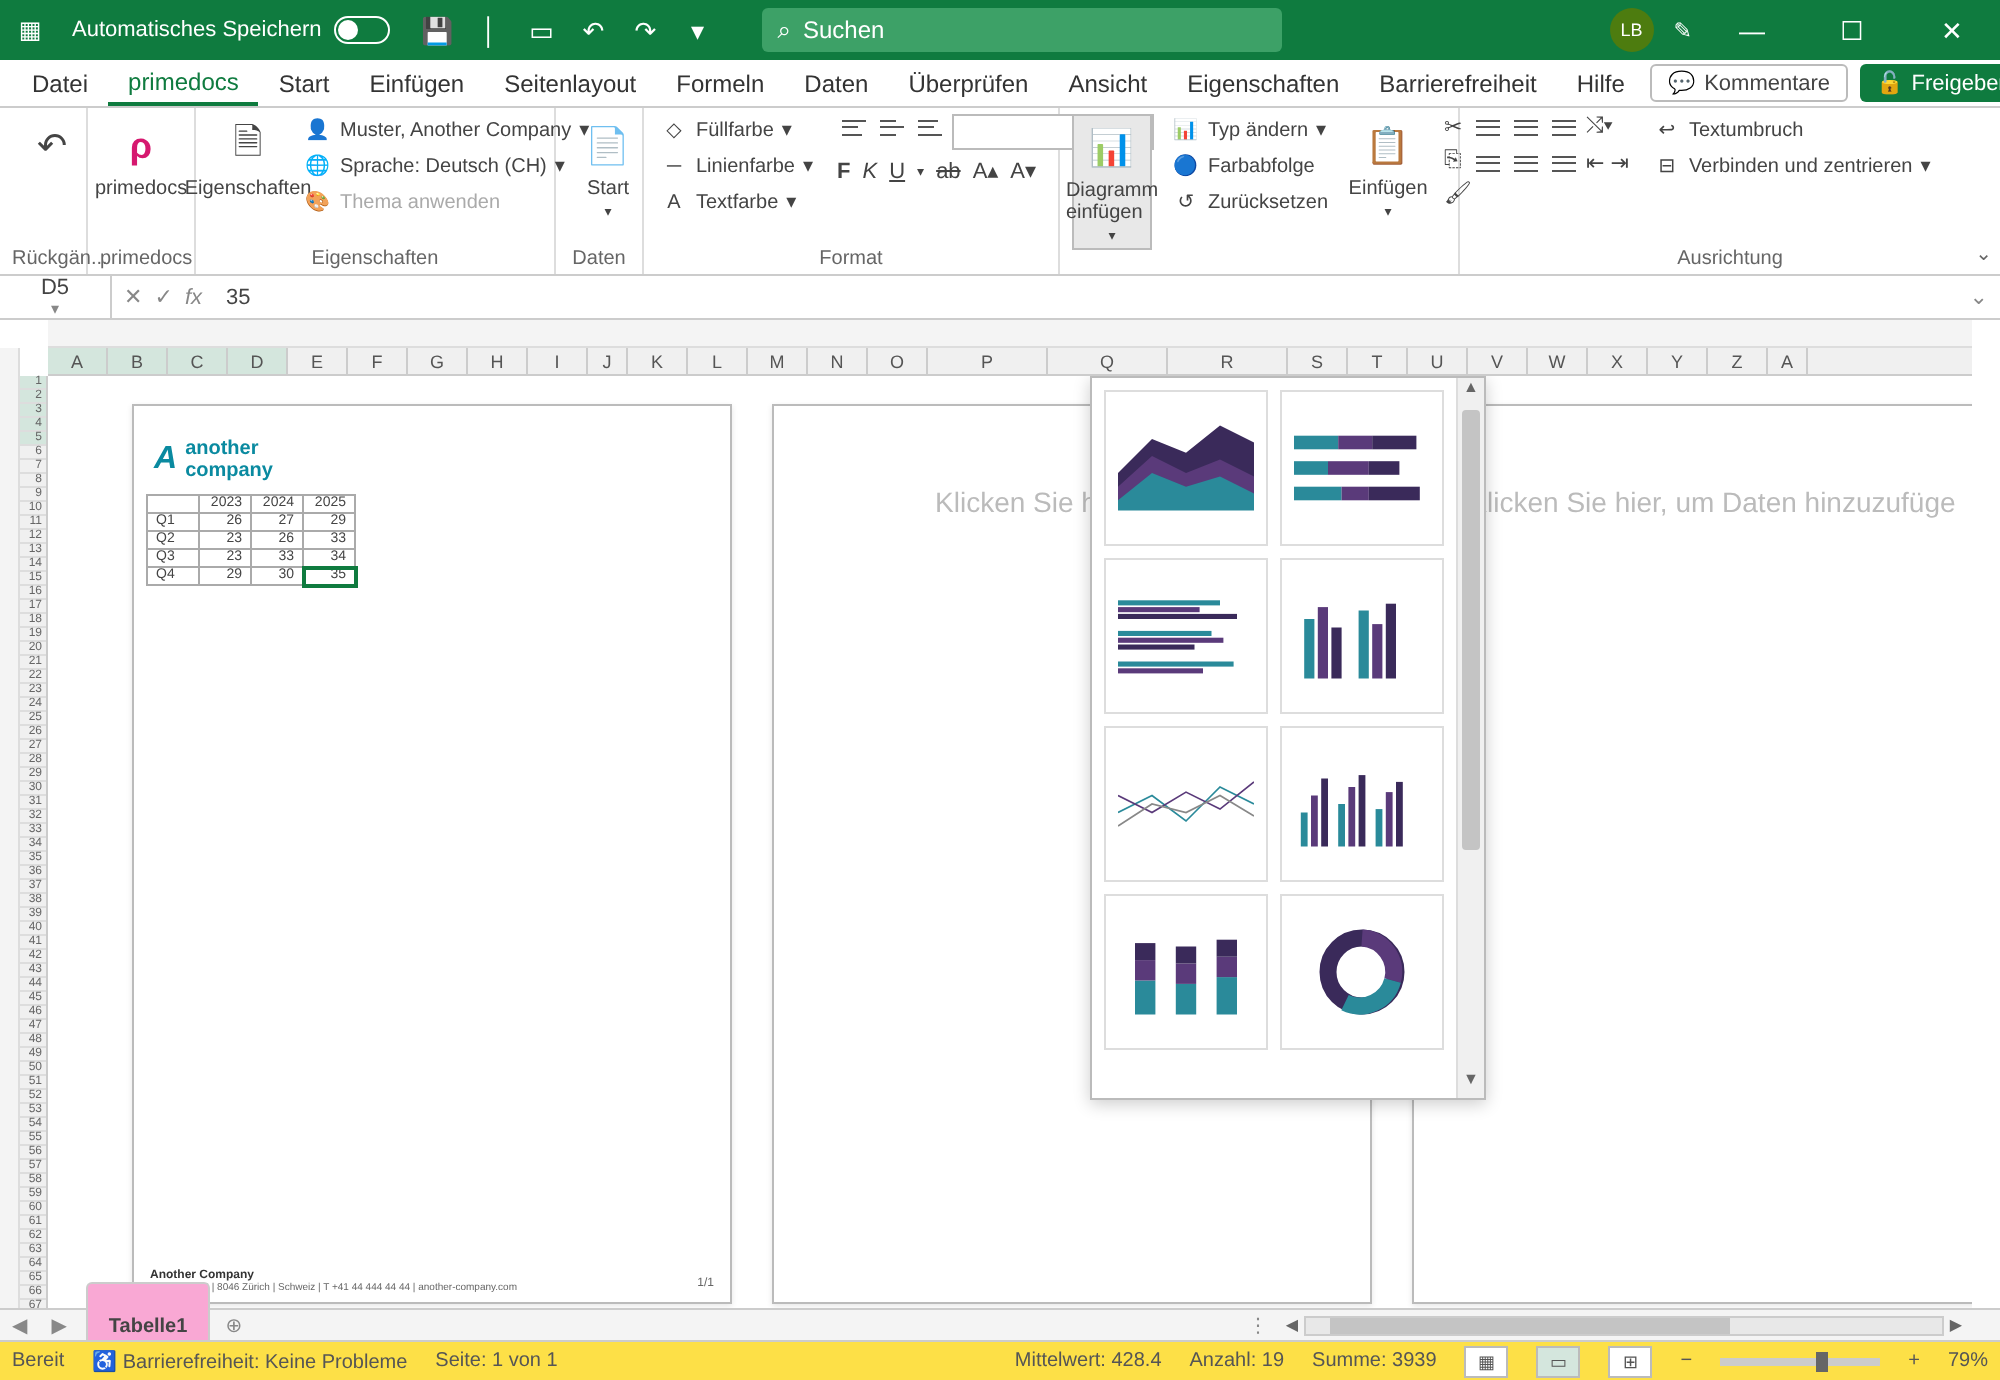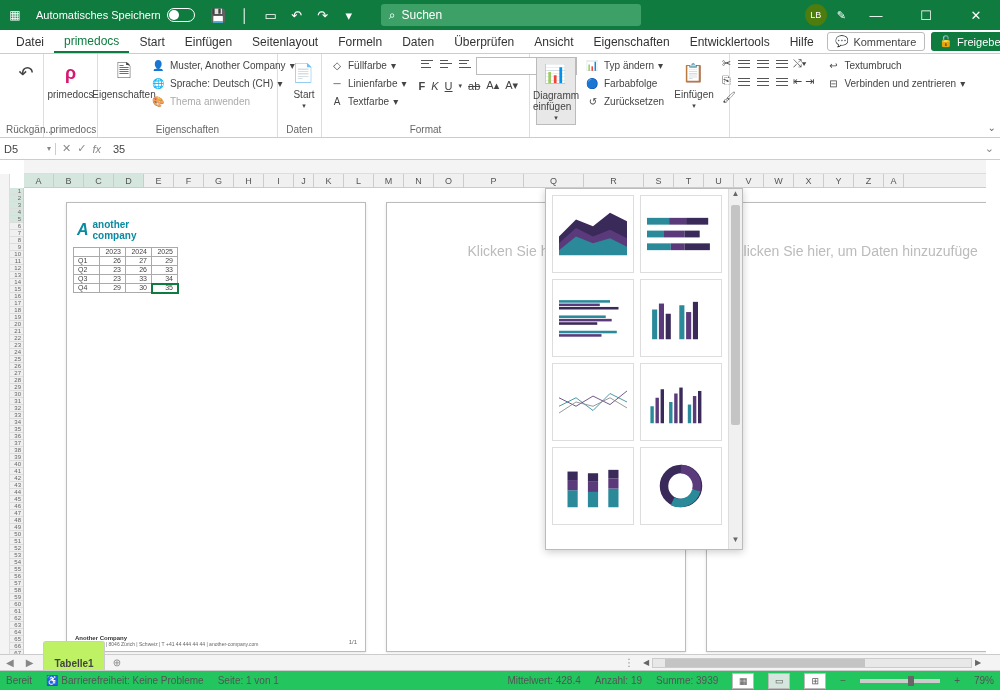--- a/index.html
+++ b/index.html
@@ -36,21 +36,21 @@
   .vbtn .ic { width:28px; height:28px; display:flex; align-items:center; justify-content:center; font-size:18px;}
   .sbtn { display:flex; align-items:center; gap:4px; font-size:10px; color:#444; padding:1px 2px; cursor:pointer; white-space:nowrap;}
   .sbtn .ic { width:14px; height:14px; display:flex; align-items:center; justify-content:center;}
   .stack { display:flex; flex-direction:column; gap:2px; }
   .alignbtn { width:16px; height:14px; border:1px solid transparent; display:flex; flex-direction:column; justify-content:space-around; padding:1px;}
   .alignbtn span { height:1px; background:#555; }
   .selbox { height:18px; border:1px solid #bbb; font-size:10px; padding:0 3px; display:flex; align-items:center; justify-content:space-between; background:#fff;}
 
   
   .fbar { height:22px; border-bottom:1px solid #ccc; display:flex; align-items:center; font-size:11px;}
-  .cellref { width:56px; border-right:1px solid #ccc; padding:0 4px; display:flex; align-items:center; justify-content:space-between;}
+  .cellref { width:56px; border-right:1px solid #ccc; padding:0 4px; display:flex; align-items:center; justify-content:space-between;flex-direction:column;}
   .fbar .fxgroup { display:flex; align-items:center; gap:6px; padding:0 6px; color:#888;}
   .fbar .val { padding:0 6px; flex:1; }
   .fbar .chev { padding:0 6px; color:#888;}
 
   
   .workspace { position:absolute; top:160px; left:0; right:0; bottom:36px; background:#fff; }
   .rulertop { position:absolute; top:0; left:24px; right:14px; height:14px; background:#f4f4f4; border-bottom:1px solid #ddd; display:flex; font-size:8px; color:#888; overflow:hidden;}
   .colhdr { position:absolute; top:14px; left:24px; right:14px; height:14px; background:#f0f0f0; border-bottom:1px solid #ccc; display:flex;}
   .colhdr .c { border-right:1px solid #ccc; text-align:center; font-size:9px; color:#555; line-height:14px;}
   .colhdr .c.sel { background:#d4e6dd; }
@@ -82,29 +82,29 @@
   .chartscroll { position:absolute; right:0; top:0; bottom:0; width:14px; background:#f0f0f0; border-left:1px solid #ddd;}
   .chartscroll .up, .chartscroll .dn { height:14px; text-align:center; font-size:8px; color:#666;}
   .chartscroll .thumb { position:absolute; left:2px; right:2px; top:16px; height:220px; background:#c4c4c4; border-radius:2px;}
   .chartgrid { display:grid; grid-template-columns: 1fr 1fr; gap:6px; margin-right:14px;}
   .chartopt { height:78px; border:1px solid #ddd; background:#fff; padding:6px; cursor:pointer; display:flex; align-items:center; justify-content:center;}
   .chartopt svg { width:100%; height:100%;}
 
   
   .sheettabs { position:absolute; bottom:20px; left:0; right:0; height:16px; background:#f4f4f4; border-top:1px solid #ccc; display:flex; align-items:center; font-size:10px;}
   .sheettabs .nav { padding:0 6px; color:#888;}
-  .sheettabs .stab { background:#bef264; border:1px solid #ccc; border-bottom:none; padding:16px 10px; border-radius:3px 3px 0 0; margin-left:4px; font-weight:600;}
+  .sheettabs .stab { background:#f9a8d4; border:1px solid #ccc; border-bottom:none; padding:16px 10px; border-radius:3px 3px 0 0; margin-left:4px; font-weight:600;}
   .sheettabs .add { padding:0 8px; color:#888;}
   .hscroll { flex:1; display:flex; align-items:center; justify-content:flex-end; padding-right:16px;}
   .hscroll .track { width:320px; height:10px; background:#e8e8e8; position:relative; border:1px solid #ccc;}
   .hscroll .thumb { position:absolute; left:12px; top:0; bottom:0; width:200px; background:#c4c4c4;}
   .hscroll .arr { width:12px; text-align:center; font-size:8px; color:#666;}
 
   
-  .statusbar { position:absolute; bottom:0; left:0; right:0; height:20px; background:#22c55e; border-top:1px solid #ccc; display:flex; align-items:center; font-size:10px; color:#555; padding:0 6px; gap:14px;}
+  .statusbar { position:absolute; bottom:0; left:0; right:0; height:20px; background:#fde047; border-top:1px solid #ccc; display:flex; align-items:center; font-size:10px; color:#555; padding:0 6px; gap:14px;}
   .statusbar .spacer{flex:1;}
   .statusbar .viewbtn { width:22px; height:16px; border:1px solid #bbb; display:flex; align-items:center; justify-content:center; font-size:9px; background:#fff;}
   .statusbar .viewbtn.active{background:#d4e6dd;}
   .zoomslider { width:80px; height:4px; background:#ccc; position:relative;}
   .zoomslider .h { position:absolute; left:48px; top:-3px; width:6px; height:10px; background:#666;}
 </style>
 </head>
 <body>
 
 <div class="titlebar">
@@ -139,21 +139,21 @@
   <div class="tab">Datei</div>
   <div class="tab active">primedocs</div>
   <div class="tab">Start</div>
   <div class="tab">Einfügen</div>
   <div class="tab">Seitenlayout</div>
   <div class="tab">Formeln</div>
   <div class="tab">Daten</div>
   <div class="tab">Überprüfen</div>
   <div class="tab">Ansicht</div>
   <div class="tab">Eigenschaften</div>
-  <div class="tab">Entwicklertools</div>
+  <div class="tab">Barrierefreiheit</div>
   <div class="tab">Hilfe</div>
   <div class="spacer"></div>
   <div class="kbtn">💬 <span>Kommentare</span></div>
   <div class="kbtn share">🔓 <span>Freigeben</span> ▾</div>
 </div>
 
 <div class="ribbon">
   <div class="group" style="width:44px;">
     <div class="body">
         <div class="vbtn">
@@ -311,20 +311,21 @@
         </div>
       </div>
       <div class="stack">
         <div class="sbtn">
             <span class="ic">↩</span>
             <span>Textumbruch</span>
           </div>
         <div class="sbtn"><span class="ic">⊟</span><span>Verbinden und zentrieren</span> ▾</div>
       </div>
     </div>
+    <div class="label">Ausrichtung</div>
   </div>
   <div style="position:absolute; right:4px; bottom:4px; font-size:10px; color:#666;">⌄</div>
 </div>
 
 <div class="fbar">
   <div class="cellref">
       <span>D5</span>
       <span style="font-size:8px;color:#888;">▾</span>
     </div>
   <div class="fxgroup">

